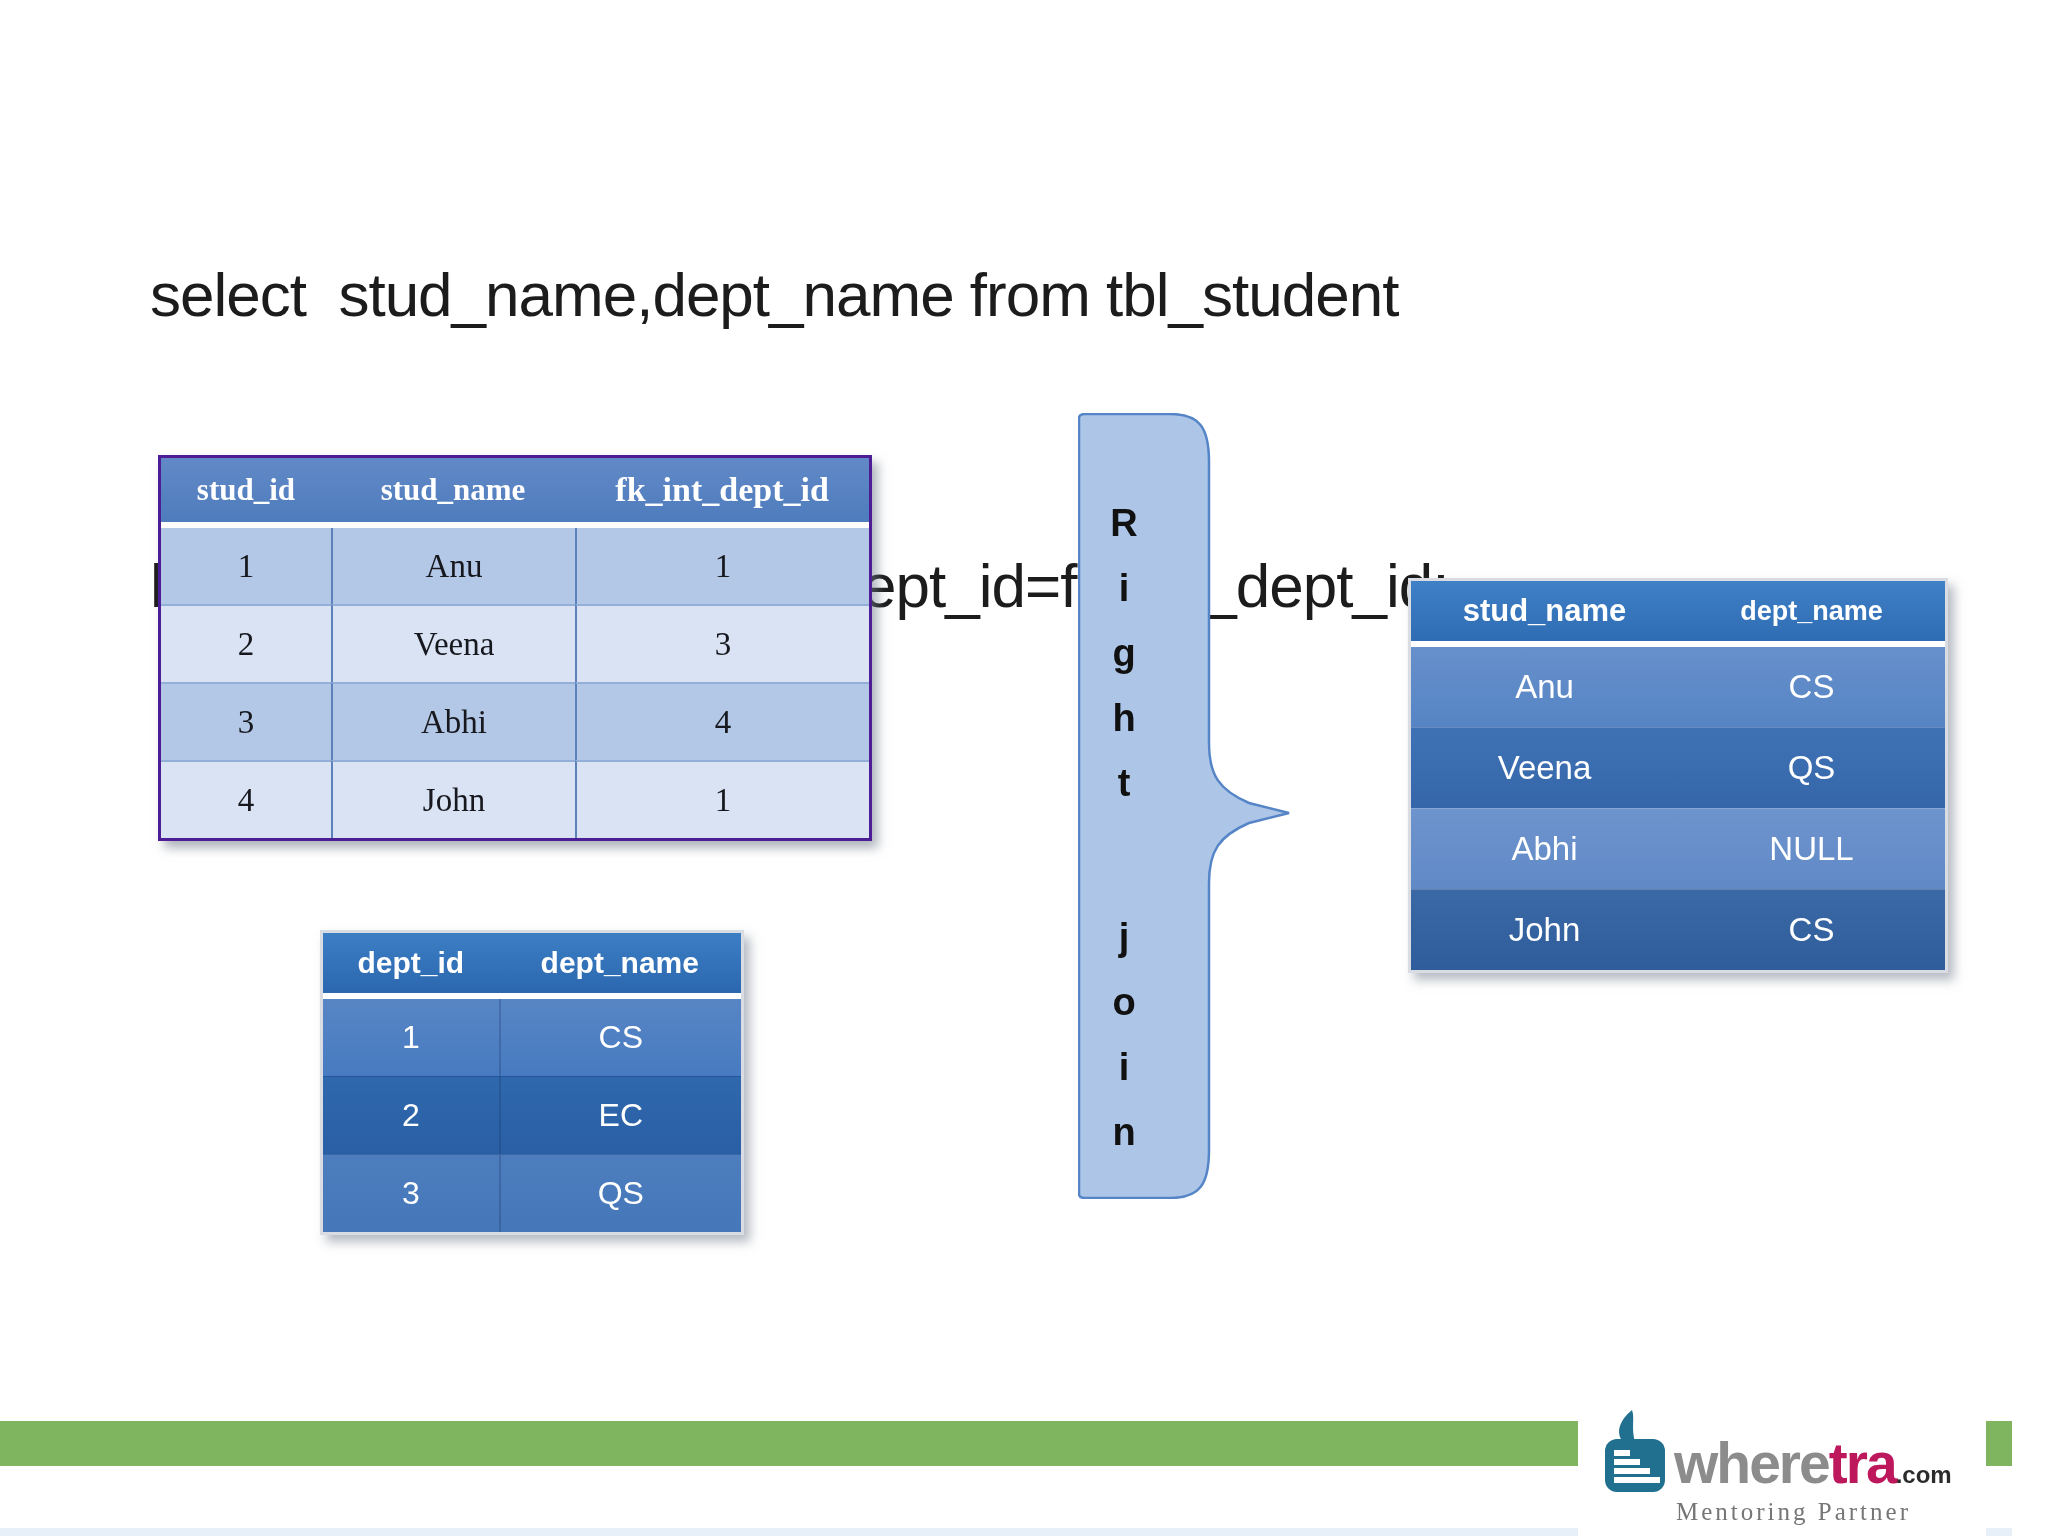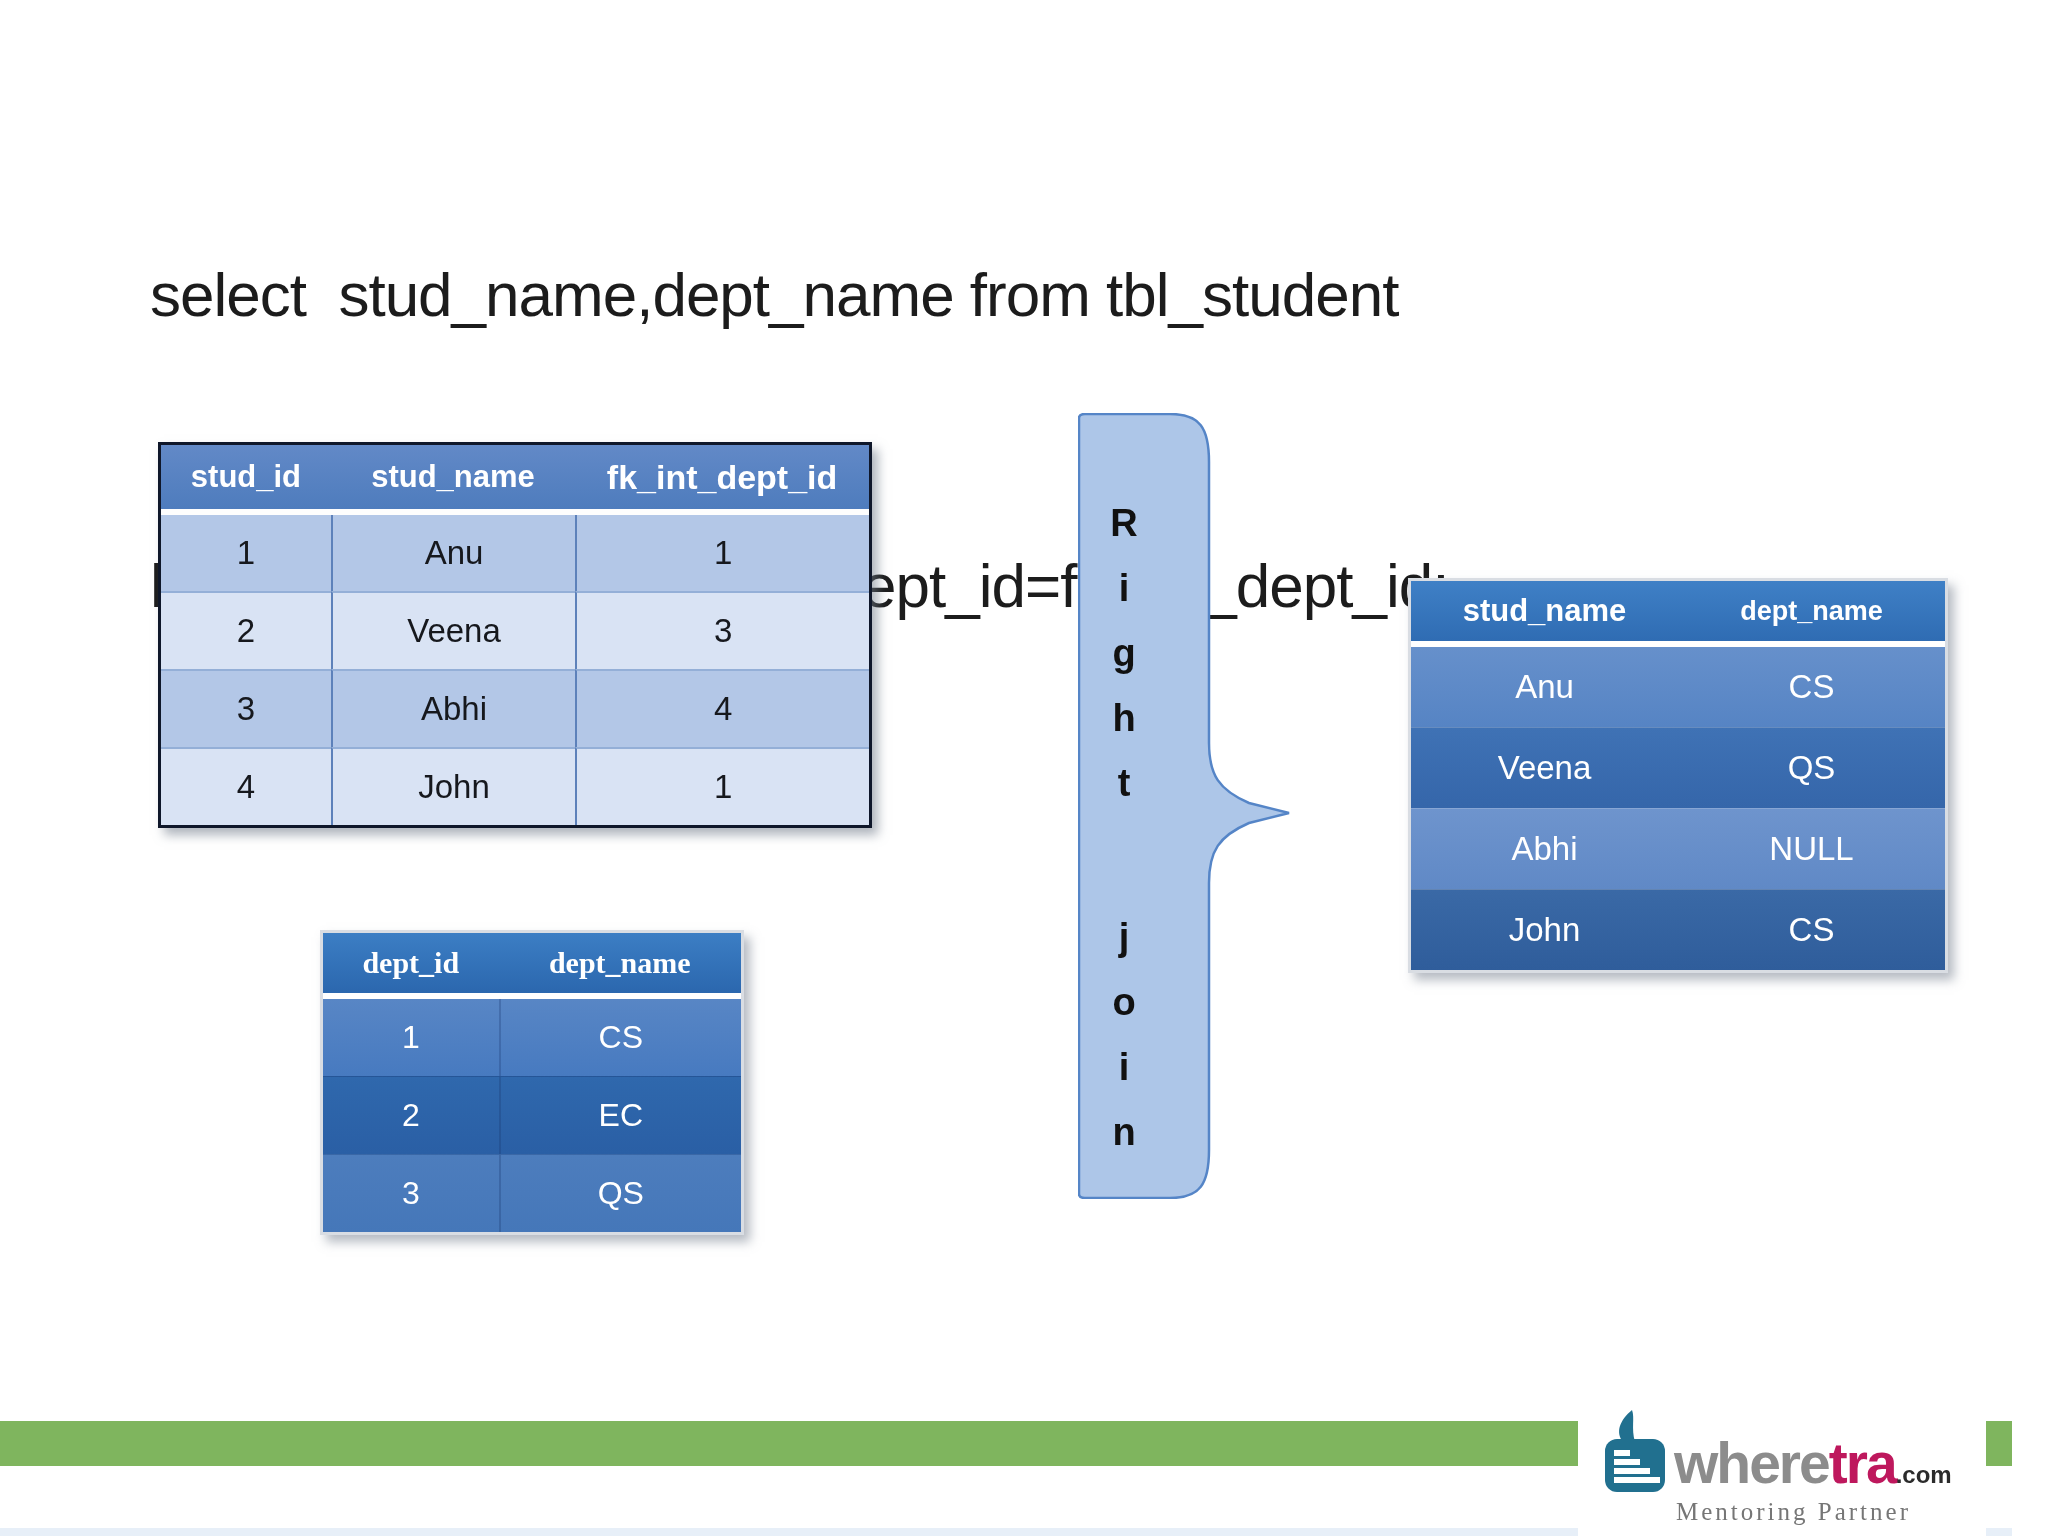--- a/index.html
+++ b/index.html
@@ -8,38 +8,38 @@
 
   
   .title{position:absolute;left:150px;top:52px;font-size:62px;line-height:97px;
          color:#1c1c1c;letter-spacing:-1px;white-space:pre-wrap;}
 
   
   .tbl{position:absolute;border-collapse:separate;border-spacing:0;table-layout:fixed;text-align:center;}
   .tbl th,.tbl td{vertical-align:middle;padding:0;overflow:hidden;}
 
   
-  .student{left:158px;top:442px;width:714px;border:3px solid #0f172a;
-           box-shadow:6px 7px 10px rgba(110,120,135,.55);}
+  .student{left:158px;top:455px;width:714px;border:3px solid #4c1d95;
+           box-shadow:6px 7px 10px rgba(110,120,135,.55);font-family:Liberation Serif, serif;}
   .student thead th{height:64px;background:linear-gradient(180deg,#6289c7,#4e7cbd);
            color:#fff;font-size:31px;font-weight:bold;border-bottom:6px solid #fdfdfd;}
   .student thead th:nth-child(1){width:24%;}
   .student thead th:nth-child(2){width:34.5%;}
   .student thead th:nth-child(3){width:41.5%;font-size:34px;}
   .student td{height:76px;font-size:33px;color:#16181d;}
   .student tbody tr:nth-child(odd)  td{background:#b3c7e7;}
   .student tbody tr:nth-child(even) td{background:#d9e3f4;}
   .student tbody tr + tr td{border-top:2px solid #94afd7;}
   .student td + td{border-left:2px solid #5d81ba;}
 
   
   .dept{left:320px;top:930px;width:424px;border:3px solid #d9dde3;
         box-shadow:6px 7px 10px rgba(110,120,135,.5);}
   .dept thead th{height:60px;background:linear-gradient(180deg,#3c7ec4,#2b67ae);
-        color:#fff;font-size:30px;font-weight:bold;border-bottom:6px solid #ffffff;font-family:Liberation Serif, serif;}
+        color:#fff;font-size:30px;font-weight:bold;border-bottom:6px solid #ffffff;}
   .dept thead th:nth-child(1){width:42%;}
   .dept td{height:77px;color:#ffffff;font-size:32px;}
   .dept tbody tr:nth-child(1) td{background:linear-gradient(180deg,#5886c5,#477ac0);}
   .dept tbody tr:nth-child(2) td{background:linear-gradient(180deg,#2f68ad,#2a5fa5);}
   .dept tbody tr:nth-child(3) td{background:linear-gradient(180deg,#4d7dbd,#4577b9);}
   .dept td + td{border-left:2px solid rgba(25,55,110,.28);}
   .dept tbody tr + tr td{border-top:1px solid rgba(25,55,110,.25);}
 
   
   .result{left:1408px;top:578px;width:540px;border:3px solid #d9dde3;

